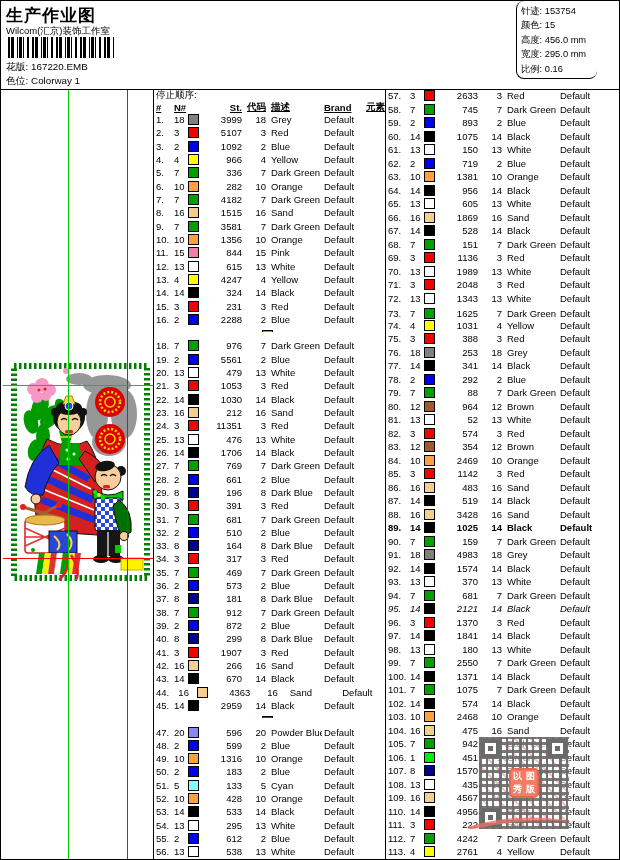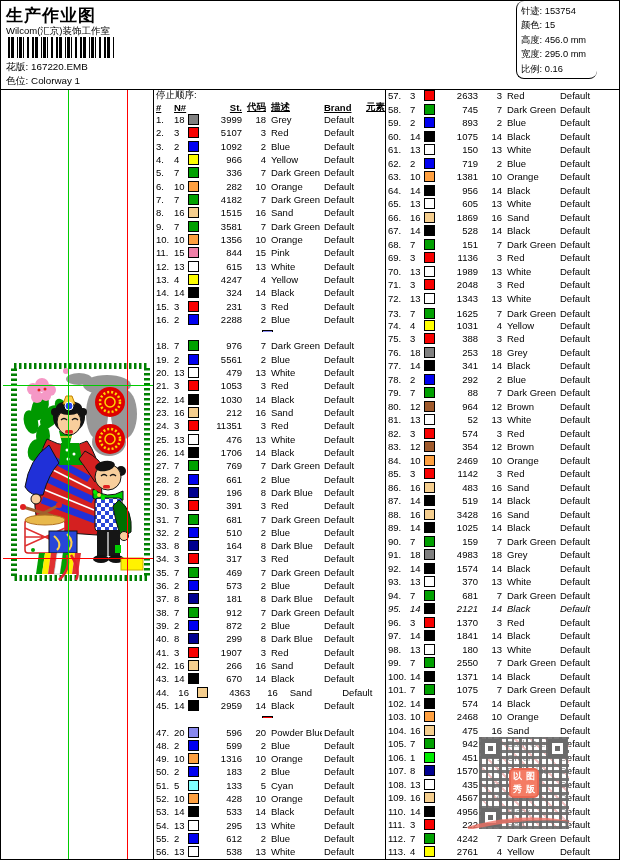--- a/index.html
+++ b/index.html
@@ -1110,21 +1110,21 @@
         <div class="trow" style="height: 13.5px;">
           <span class="c i">88.</span>
           <span class="c n">16</span>
           <span class="c sw"><span class="swatch" style="background:#F5CE8E"></span></span>
           <span class="c st">3428</span>
           <span class="c cd">16</span>
           <span class="c ds">Sand</span>
           <span class="c br">Default</span>
           <span class="c el"></span>
         </div>
-        <div class="trow" style="height: 13.5px;">
+        <div class="trow" style="height: 13.5px; font-weight: bold;">
           <span class="c i">89.</span>
           <span class="c n">14</span>
           <span class="c sw"><span class="swatch" style="background:#000000"></span></span>
           <span class="c st">1025</span>
           <span class="c cd">14</span>
           <span class="c ds">Black</span>
           <span class="c br">Default</span>
           <span class="c el"></span>
         </div>
         <div class="trow" style="height: 13.5px;">

